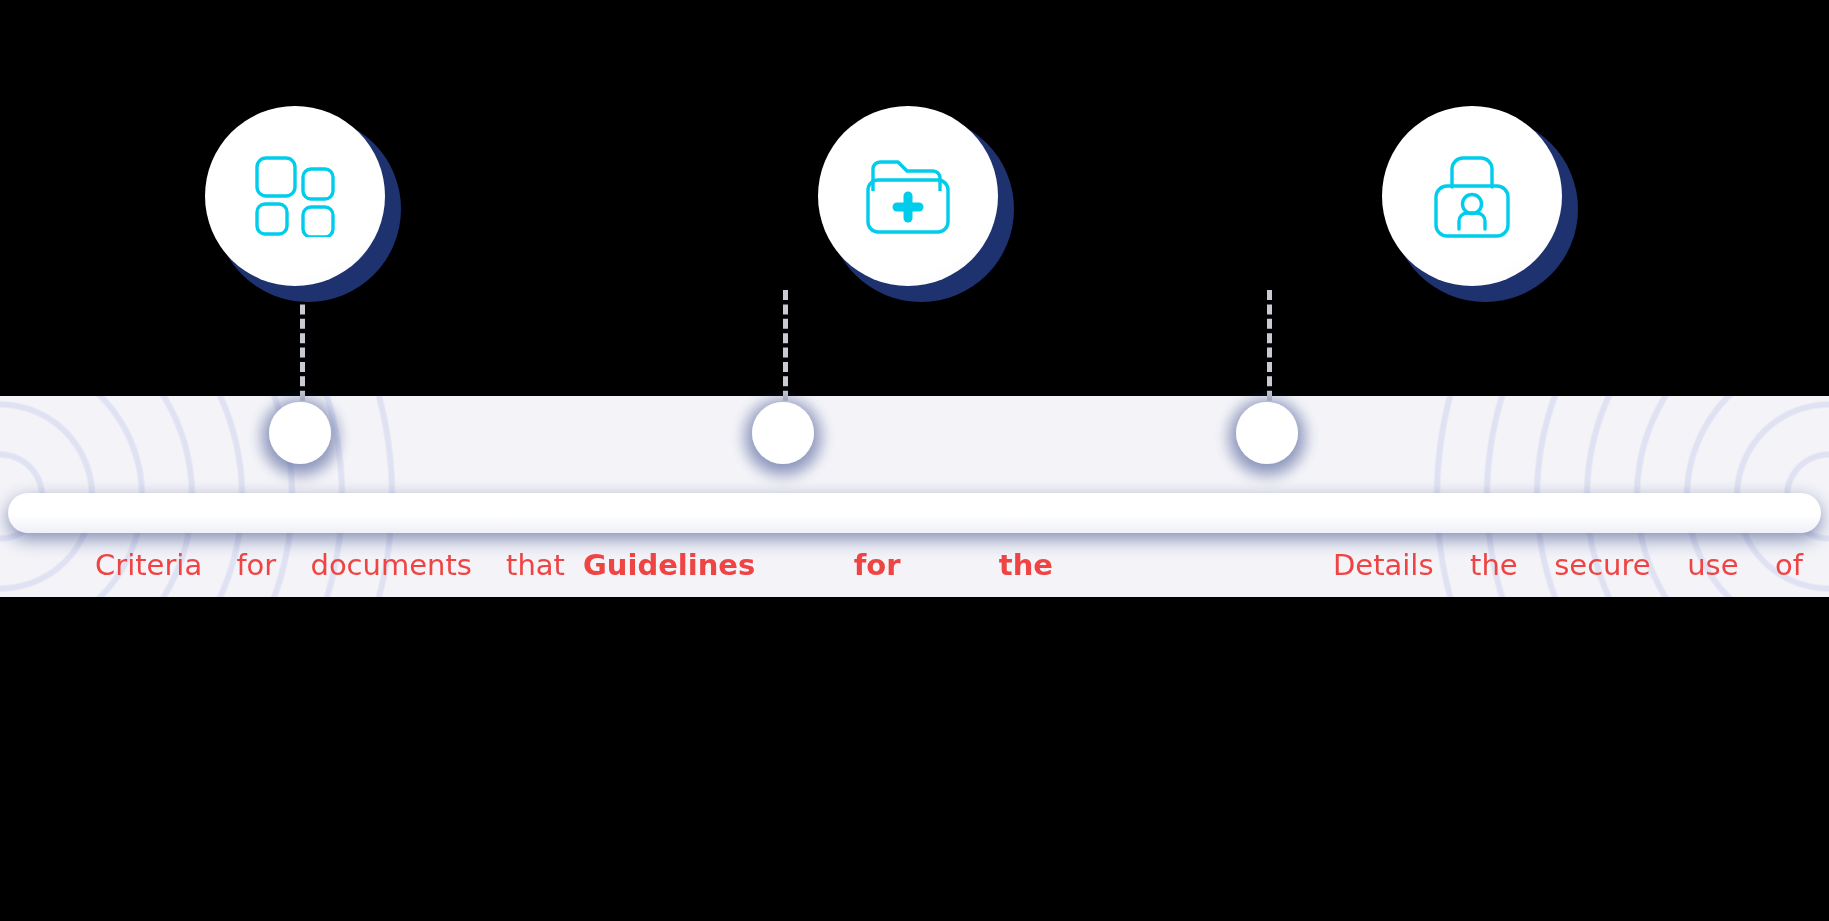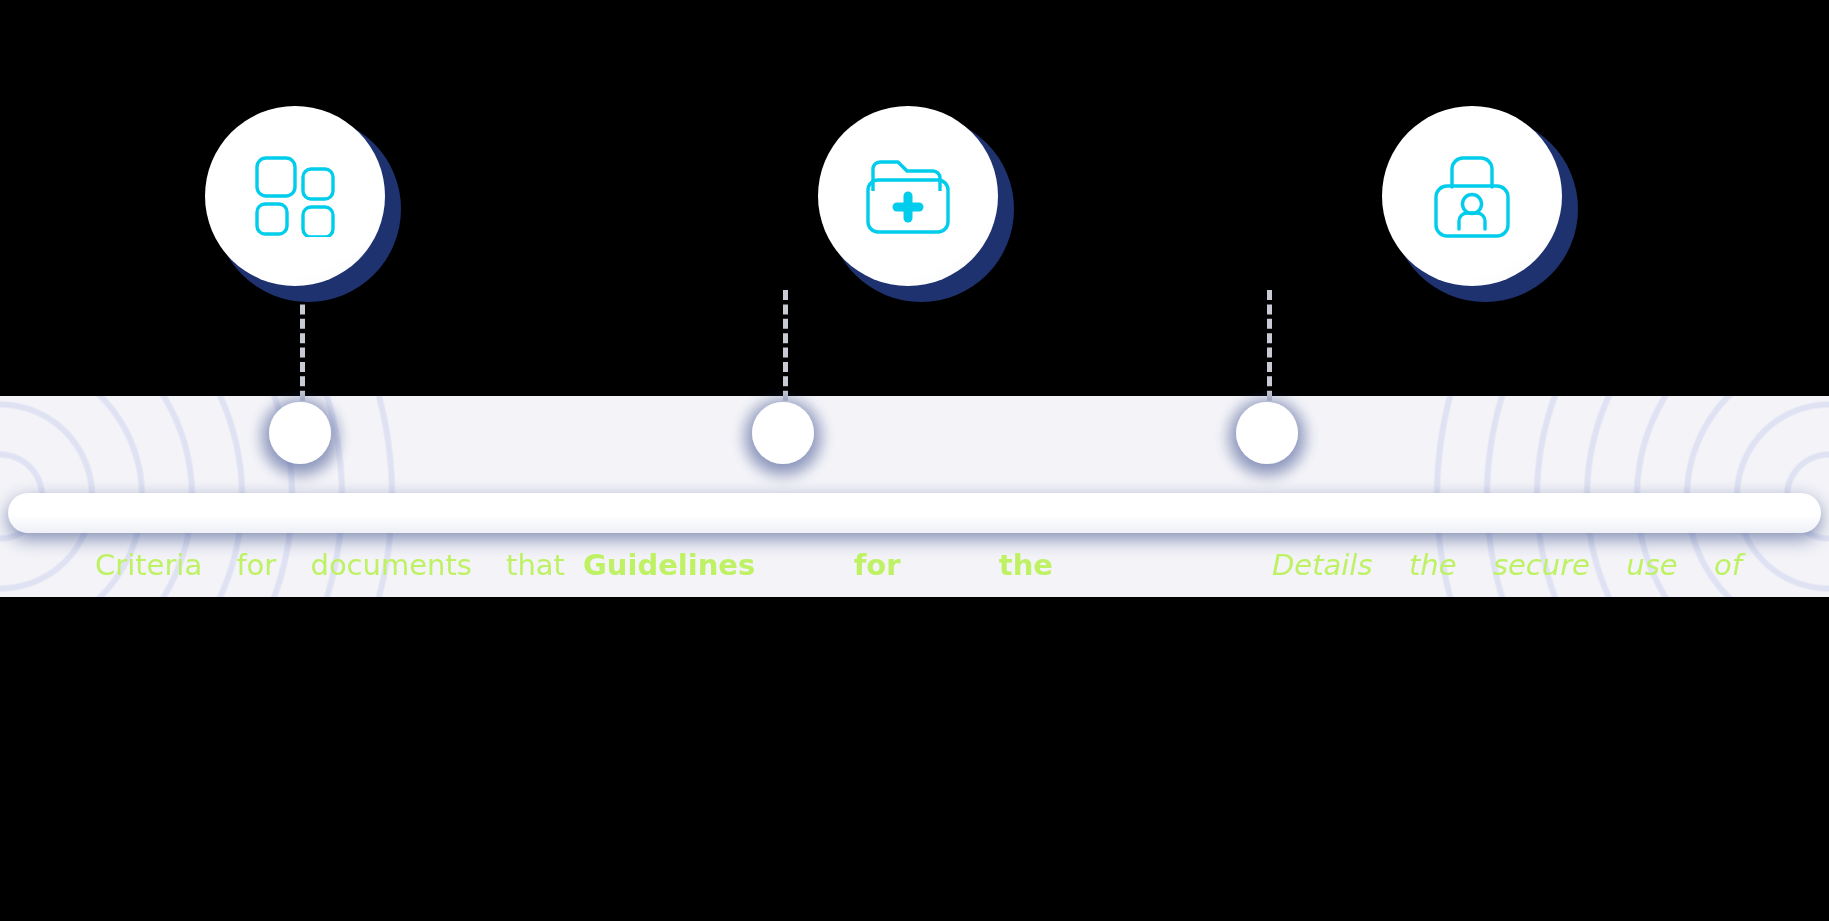--- a/index.html
+++ b/index.html
@@ -177,21 +177,21 @@
   .badge-disc svg { display: block; }
 
   
   .caption {
     position: absolute;
     top: 543px;
     width: 470px;
     margin-left: -235px;
     text-align: justify;
     text-align-last: justify;
-    color: #bef264;
+    color: #ef4444;
     font-size: 29px;
     line-height: 45px;
     font-family: "DejaVu Sans", "Liberation Sans", sans-serif;
     font-weight: 400;
     letter-spacing: 0px;
   }
 </style>
 </head>
 <body>
 
@@ -279,15 +279,15 @@
   </div>
   <div class="node" style="left:1267px;">
     <div class="node-glow"></div>
     <div class="node-dot"></div>
   </div>
 
   <div class="caption" style="left:330px;">Criteria for documents that</div>
 
   <div class="caption" style="left:818px;font-weight:bold;">Guidelines for the</div>
 
-  <div class="caption" style="left:1507px;font-style:italic;">Details the secure use of</div>
+  <div class="caption" style="left:1568px;">Details the secure use of</div>
 
 </div>
 
 </body></html>

